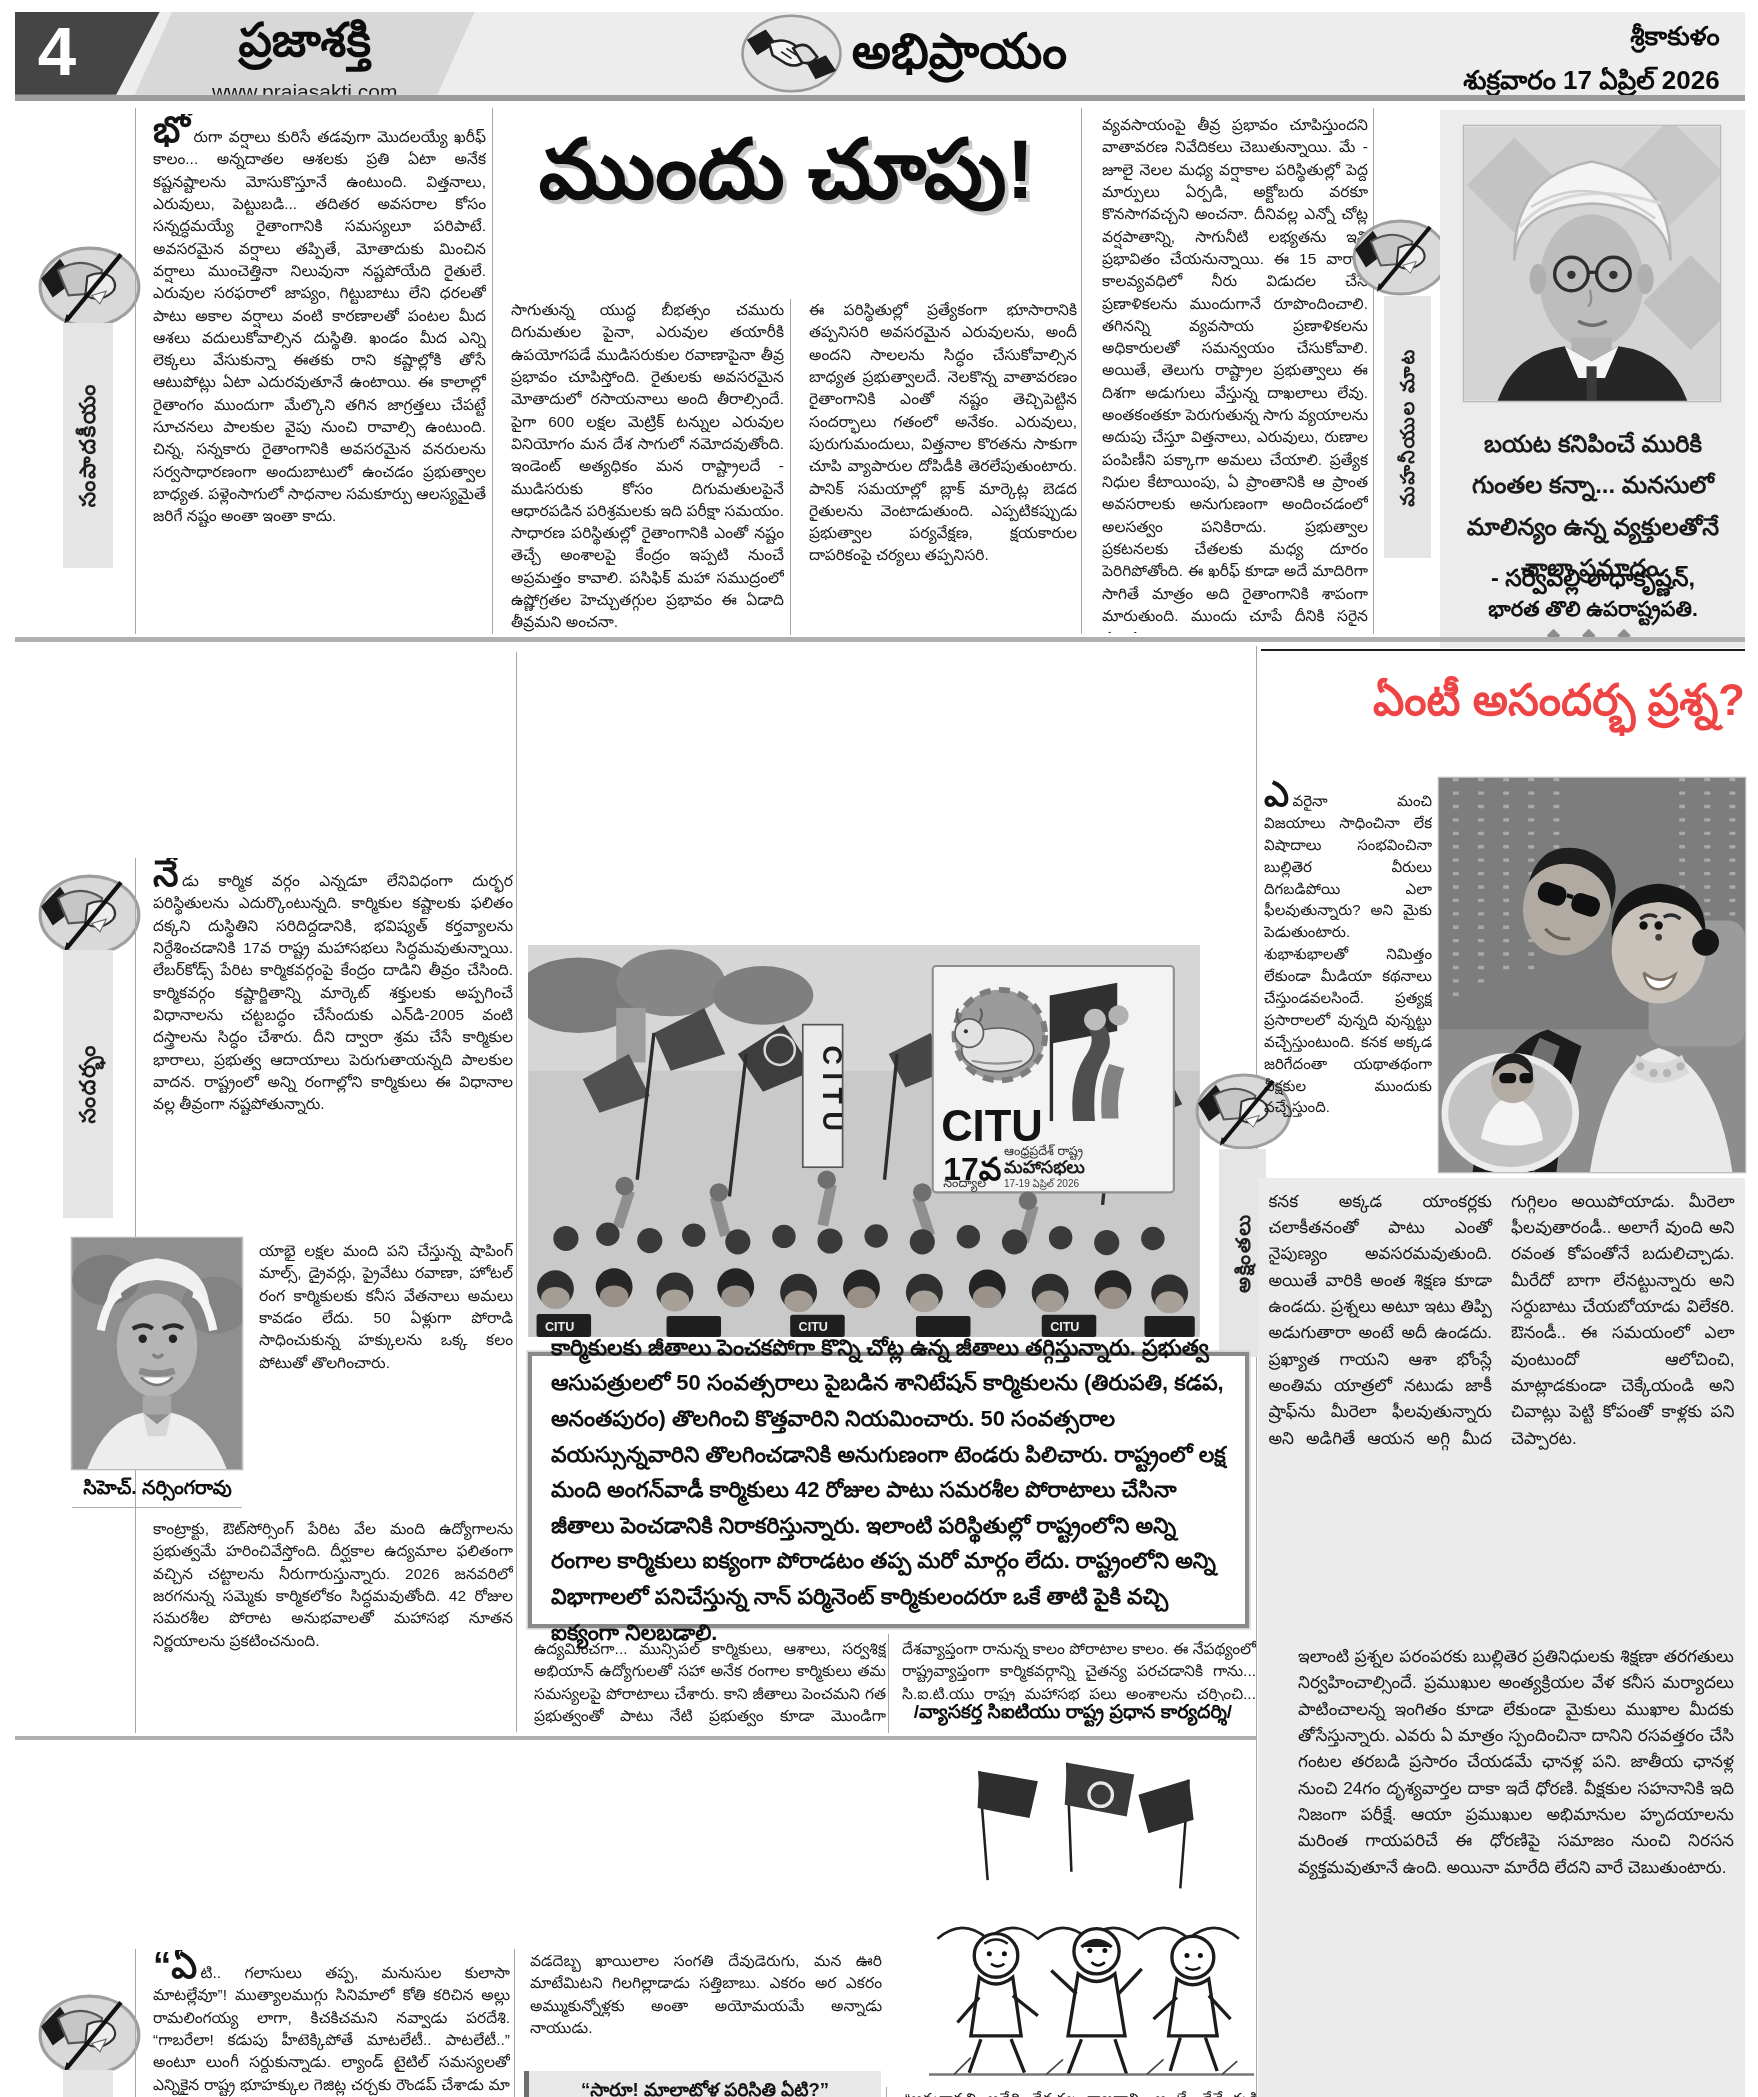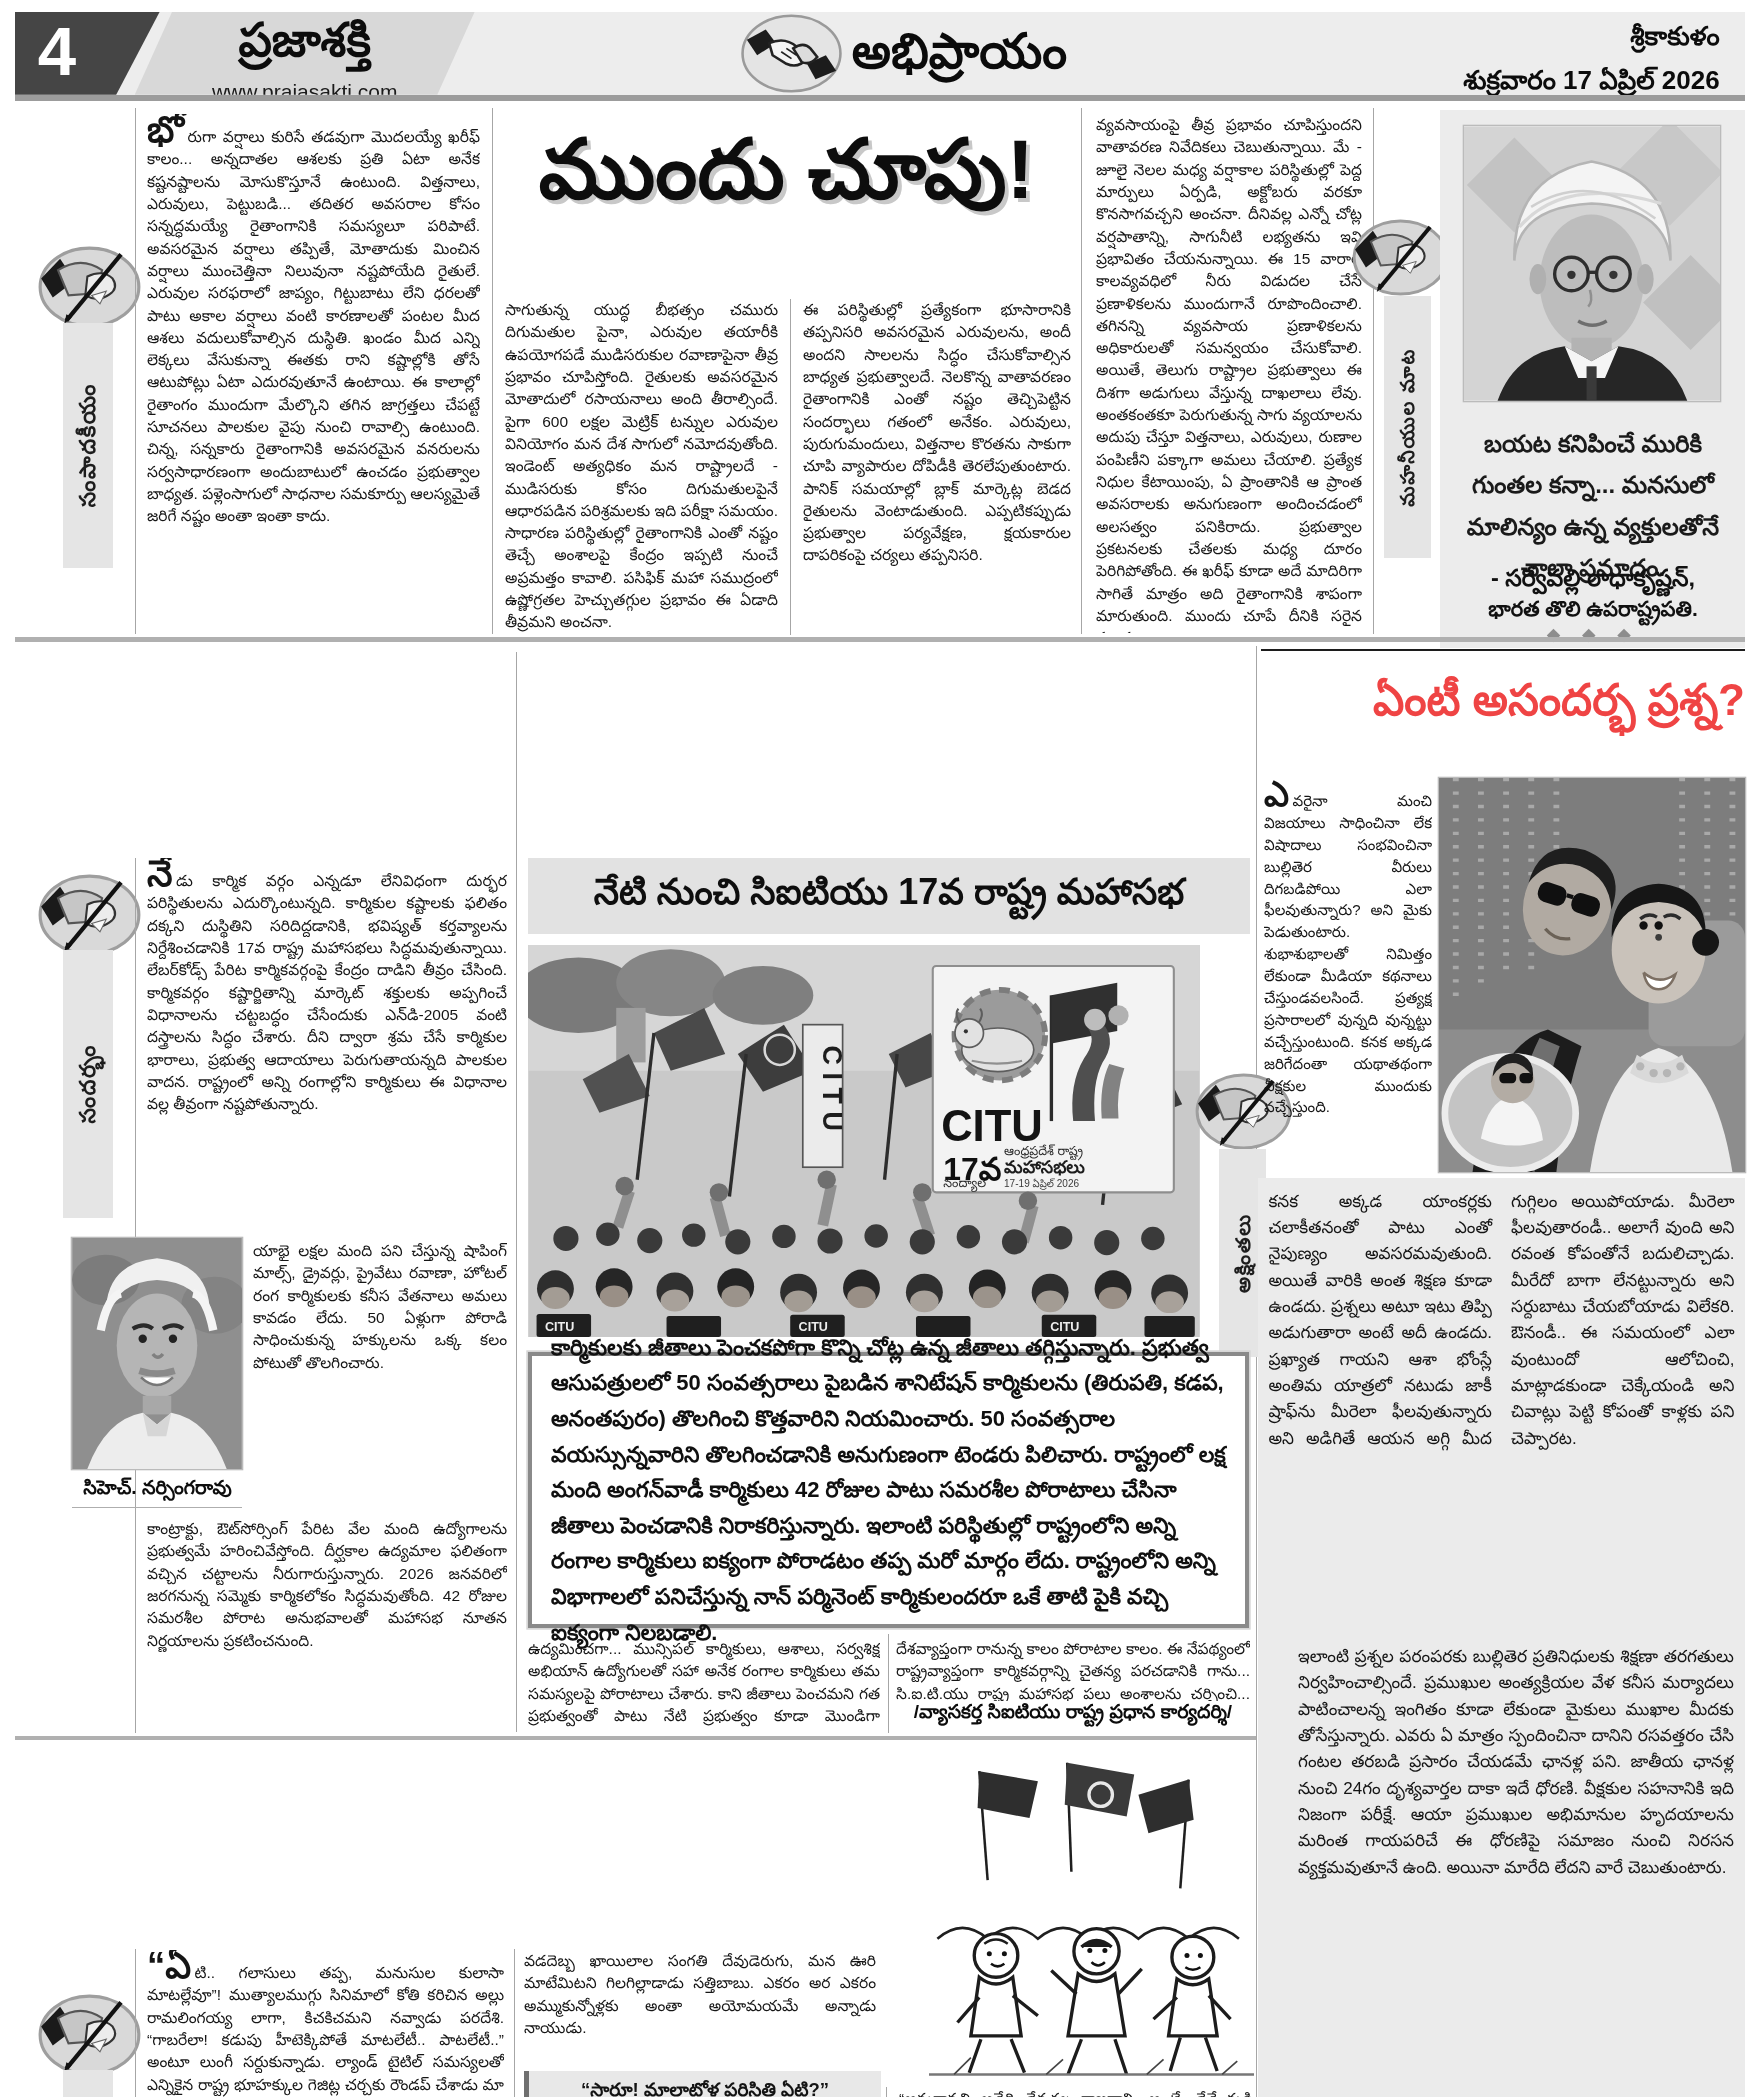--- a/index.html
+++ b/index.html
@@ -1,18 +1,18 @@
 <!DOCTYPE html>
 <html style="font-size:6.7px"><head>
 <meta charset="utf-8">
 <style>
   html,body{margin:0;padding:0;background:#e9e9e9;font-family:"Liberation Sans",sans-serif;color:#111;}
   .page{position:relative;width:1759px;height:2577px;background:#ffffff;overflow:hidden;}
   .abs{position:absolute;}
-  .body-text{font-size:15.5px;line-height:1.44;text-align:justify;color:#151515;}
+  .body-text{font-size:15.5px;line-height:1.44;text-align:justify;color:#151515;margin-left:6px;}
   .small-col{font-size:15px;line-height:1.46;text-align:justify;color:#151515;}
   .gray-text{font-size:17px;line-height:1.55;text-align:justify;color:#141414;}
   .dropcap::first-letter{font-size:2.35em;font-weight:bold;line-height:.9;padding-right:3.4px;}
   .vline{position:absolute;width:1.3px;background:#a6a6a6;}
   .hline{position:absolute;background:#aeaeae;}
   .rail-bar{position:absolute;background:#e5e5e5;display:flex;align-items:center;justify-content:center;}
   .vlabel{writing-mode:vertical-rl;transform:rotate(180deg);font-weight:bold;font-size:22px;color:#1d1d1d;letter-spacing:1.7px;white-space:nowrap;}
   .penicon{position:absolute;}
   .headline-xl{font-weight:bold;text-align:center;color:#0d0d0d;text-shadow:3.8px 3.8px 0 #c8c8c8;}
   .quote-panel{background:#ececec;}
@@ -166,23 +166,20 @@
       <path d="M18,275 Q40,216 84,208 L101,222 118,208 Q162,216 184,275 Z" fill="#ededed"></path>
       <polygon points="84,208 101,222 118,208 112,236 90,236" fill="#d6d6d6"></polygon>
     </svg>
   </div>
   <div class="abs" style="left:63px;top:1477px;width:189px;text-align:center;font-size:19.3px;font-weight:bold;color:#0d0d0d;">సిహెచ్. నర్సింగరావు</div>
   <div class="hline" style="left:72px;top:1507px;width:170px;height:1.3px;"></div>
 
   <div class="abs body-text" style="left:253px;top:1240px;width:254px;height:252px;overflow:hidden;">యాభై లక్షల మంది పని చేస్తున్న షాపింగ్ మాల్స్, డ్రైవర్లు, ప్రైవేటు రవాణా, హోటల్ రంగ కార్మికులకు కనీస వేతనాలు అమలు కావడం లేదు. 50 ఏళ్లుగా పోరాడి సాధించుకున్న హక్కులను ఒక్క కలం పోటుతో తొలగించారు.</div>
   <div class="abs body-text" style="left:147px;top:1518px;width:360px;height:214px;overflow:hidden;">కాంట్రాక్టు, ఔట్‌సోర్సింగ్ పేరిట వేల మంది ఉద్యోగాలను ప్రభుత్వమే హరించివేస్తోంది. దీర్ఘకాల ఉద్యమాల ఫలితంగా వచ్చిన చట్టాలను నీరుగారుస్తున్నారు. 2026 జనవరిలో జరగనున్న సమ్మెకు కార్మికలోకం సిద్ధమవుతోంది. 42 రోజుల సమరశీల పోరాట అనుభవాలతో మహాసభ నూతన నిర్ణయాలను ప్రకటించనుంది.</div>
 
-  <div class="abs subhead-box" style="left:528px;top:858px;width:722px;height:76px;">
-    <div>నేటి నుంచి సిఐటియు 17వ రాష్ట్ర మహాసభ</div>
-  </div>
 
   <div class="abs" style="left:528px;top:945px;width:672px;height:392px;">
     <svg width="672" height="392" viewBox="0 0 1602 935">
       <rect width="1602" height="935" fill="#c9c9c9"></rect>
       <rect y="0" width="1602" height="300" fill="#d6d6d6"></rect>
       <ellipse cx="120" cy="120" rx="150" ry="90" fill="#7a7a7a"></ellipse>
       <ellipse cx="340" cy="90" rx="130" ry="80" fill="#868686"></ellipse>
       <ellipse cx="560" cy="120" rx="120" ry="70" fill="#7f7f7f"></ellipse>
       <rect x="210" y="150" width="70" height="130" fill="#9d9d9d"></rect>
       <polygon points="300,210 420,150 470,260 340,300" fill="#4a4a4a"></polygon>

